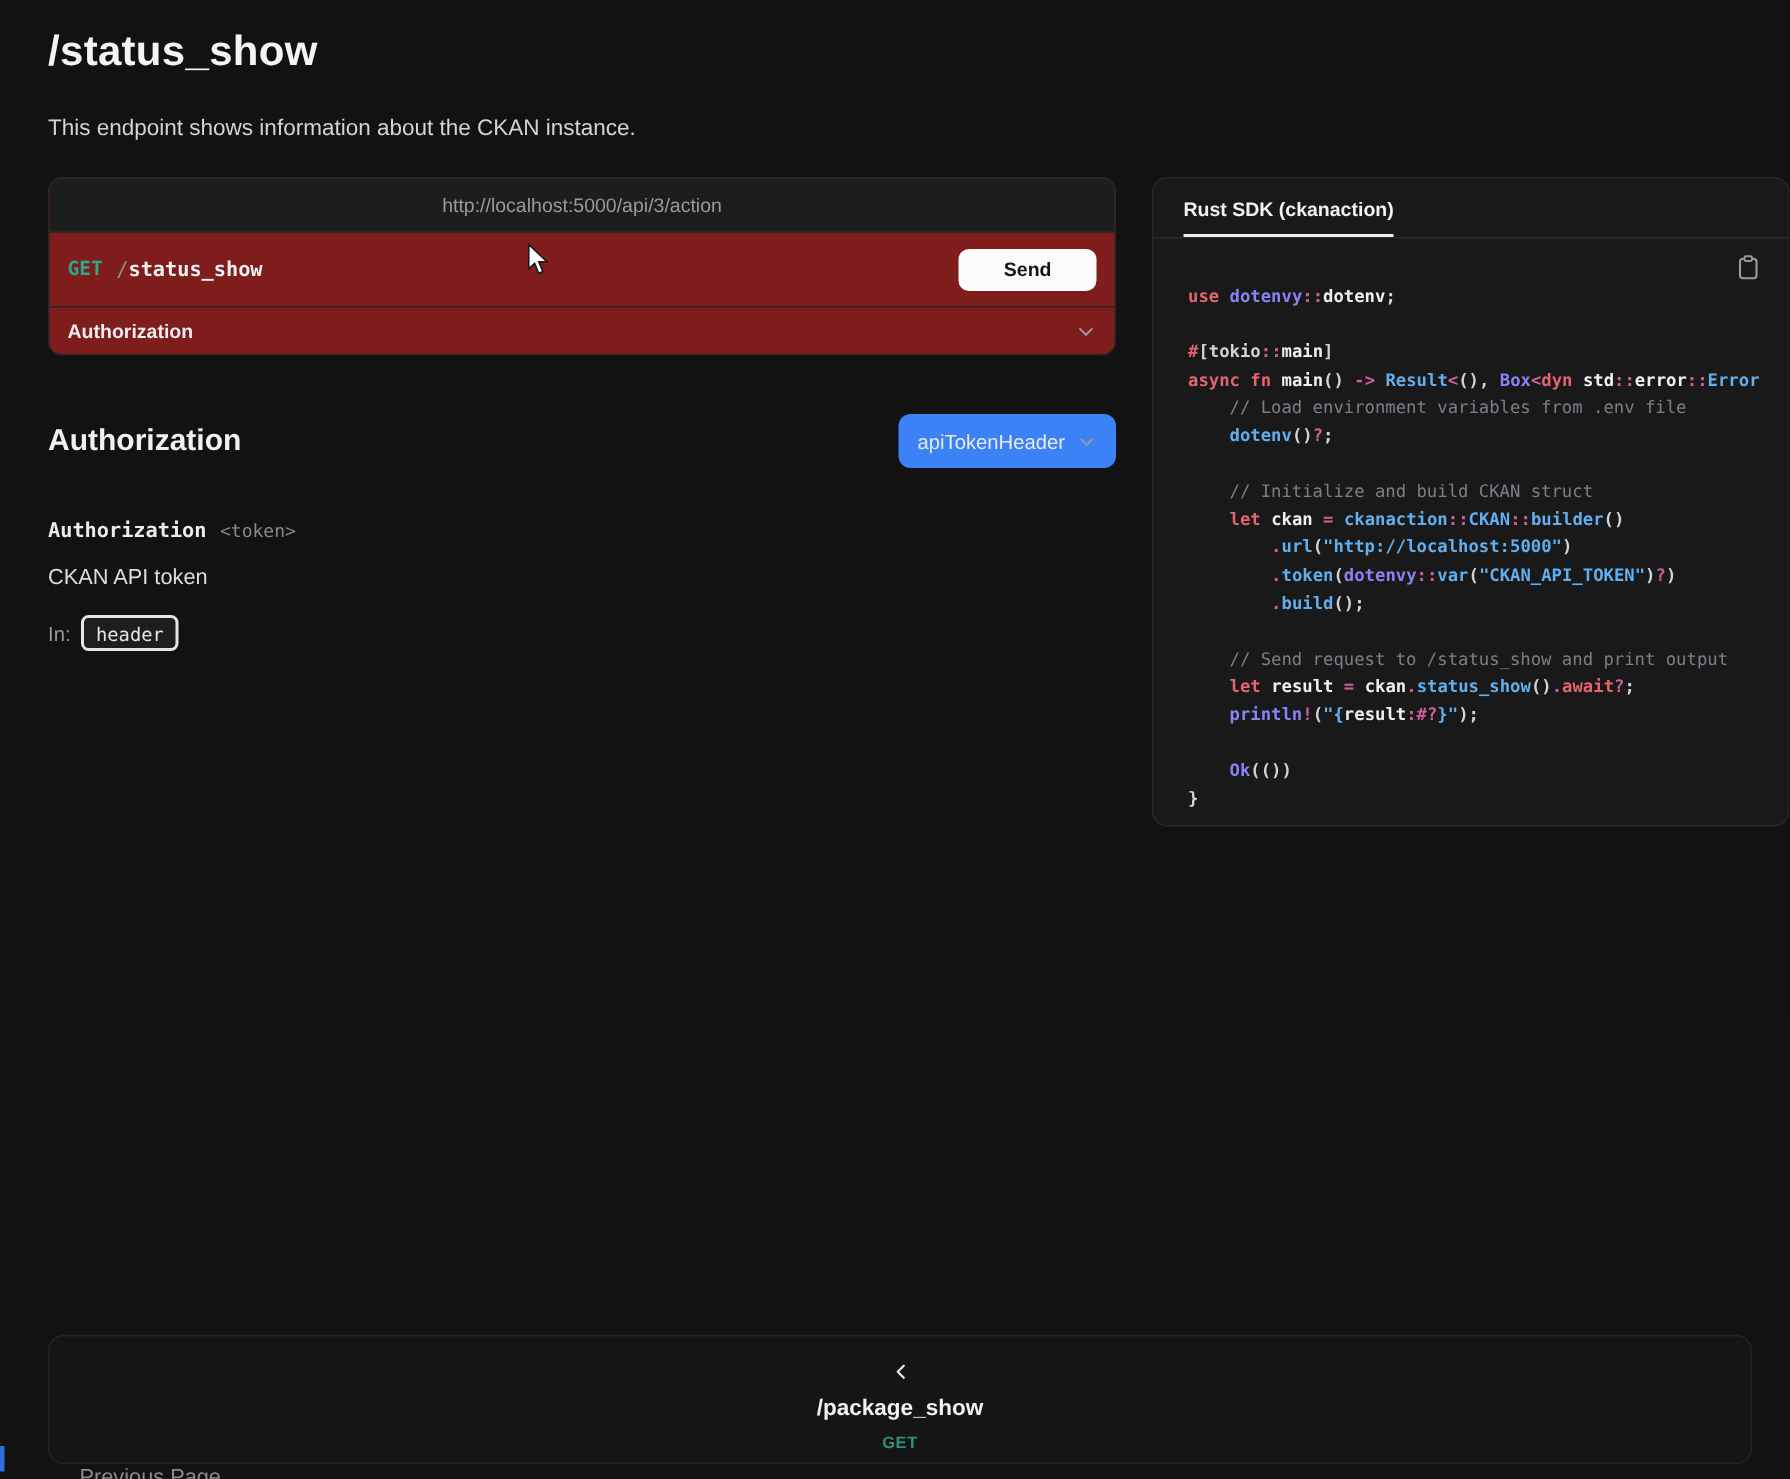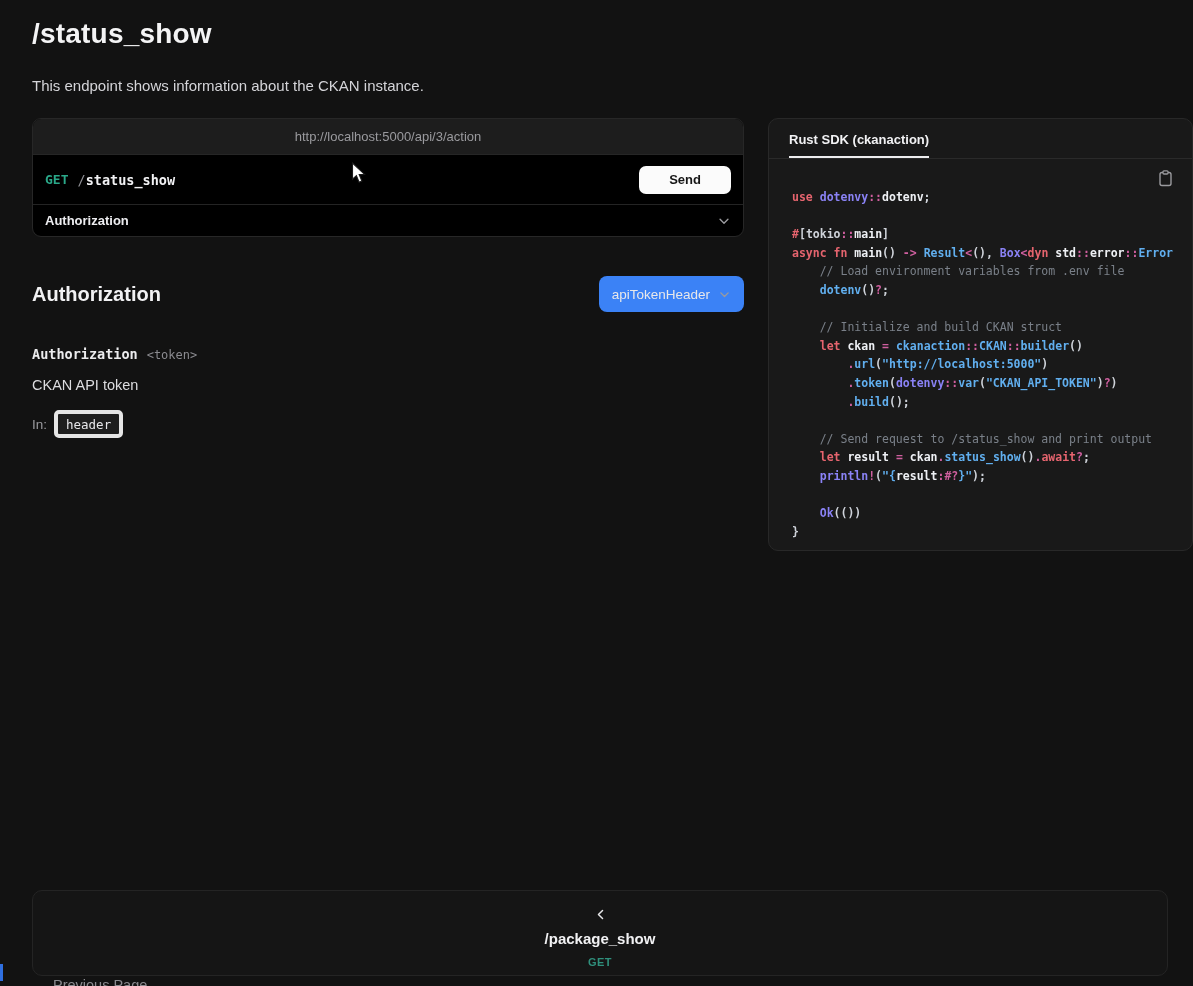--- a/index.html
+++ b/index.html
@@ -20,21 +20,21 @@
     font-size:28px; font-weight:700; color:#f4f4f5; letter-spacing:.2px;
   }
   .page-desc {
     position:absolute; left:32px; top:77px;
     font-size:15px; color:#d4d4d8;
   }
 
   
   .req-card {
     position:absolute; left:32px; top:118px; width:712px;
-    background:#000000; border:1px solid #272727; border-radius:9px;
+    background:#7f1d1d; border:1px solid #272727; border-radius:9px;
     overflow:hidden;
   }
   .req-addr {
     height:36px; background:#1d1d1d; border-bottom:1px solid #262626;
     display:flex; align-items:center; justify-content:center;
     font-size:13px; color:#9a9a9e;
   }
   .req-main {
     height:49px; display:flex; align-items:center; padding:0 12px;
   }
@@ -64,21 +64,21 @@
     font-size:13.5px; color:#e8e8ea; cursor:pointer; font-family:"Liberation Sans",sans-serif;
   }
   .token-row { position:absolute; left:32px; top:346px; display:flex; align-items:baseline; gap:9px; }
   .token-name { font-size:13.5px; font-weight:700; color:#ececee; }
   .token-type { font-size:12px; color:#8a8a8f; }
   .token-desc { position:absolute; left:32px; top:377px; font-size:14.5px; color:#dcdcdf; }
   .in-row { position:absolute; left:32px; top:410px; display:flex; align-items:center; gap:7px; }
   .in-label { font-size:13.5px; color:#9a9a9e; }
   .in-badge {
     font-size:12.5px; color:#e6e6e9; background:#1e1e1e;
-    border:4px solid #e5e5e5; border-radius:5px; padding:2.5px 8px;
+    border:2px solid #e5e5e5; border-radius:5px; padding:2.5px 8px;
   }
 
   
   .code-panel {
     position:absolute; left:768px; top:118px; width:425px; height:433px;
     background:#191919; border:1px solid #282828; border-radius:10px;
     overflow:hidden;
   }
   .code-panel-header {
     height:40px; border-bottom:1px solid #2a2a2a; padding:0 20px;

